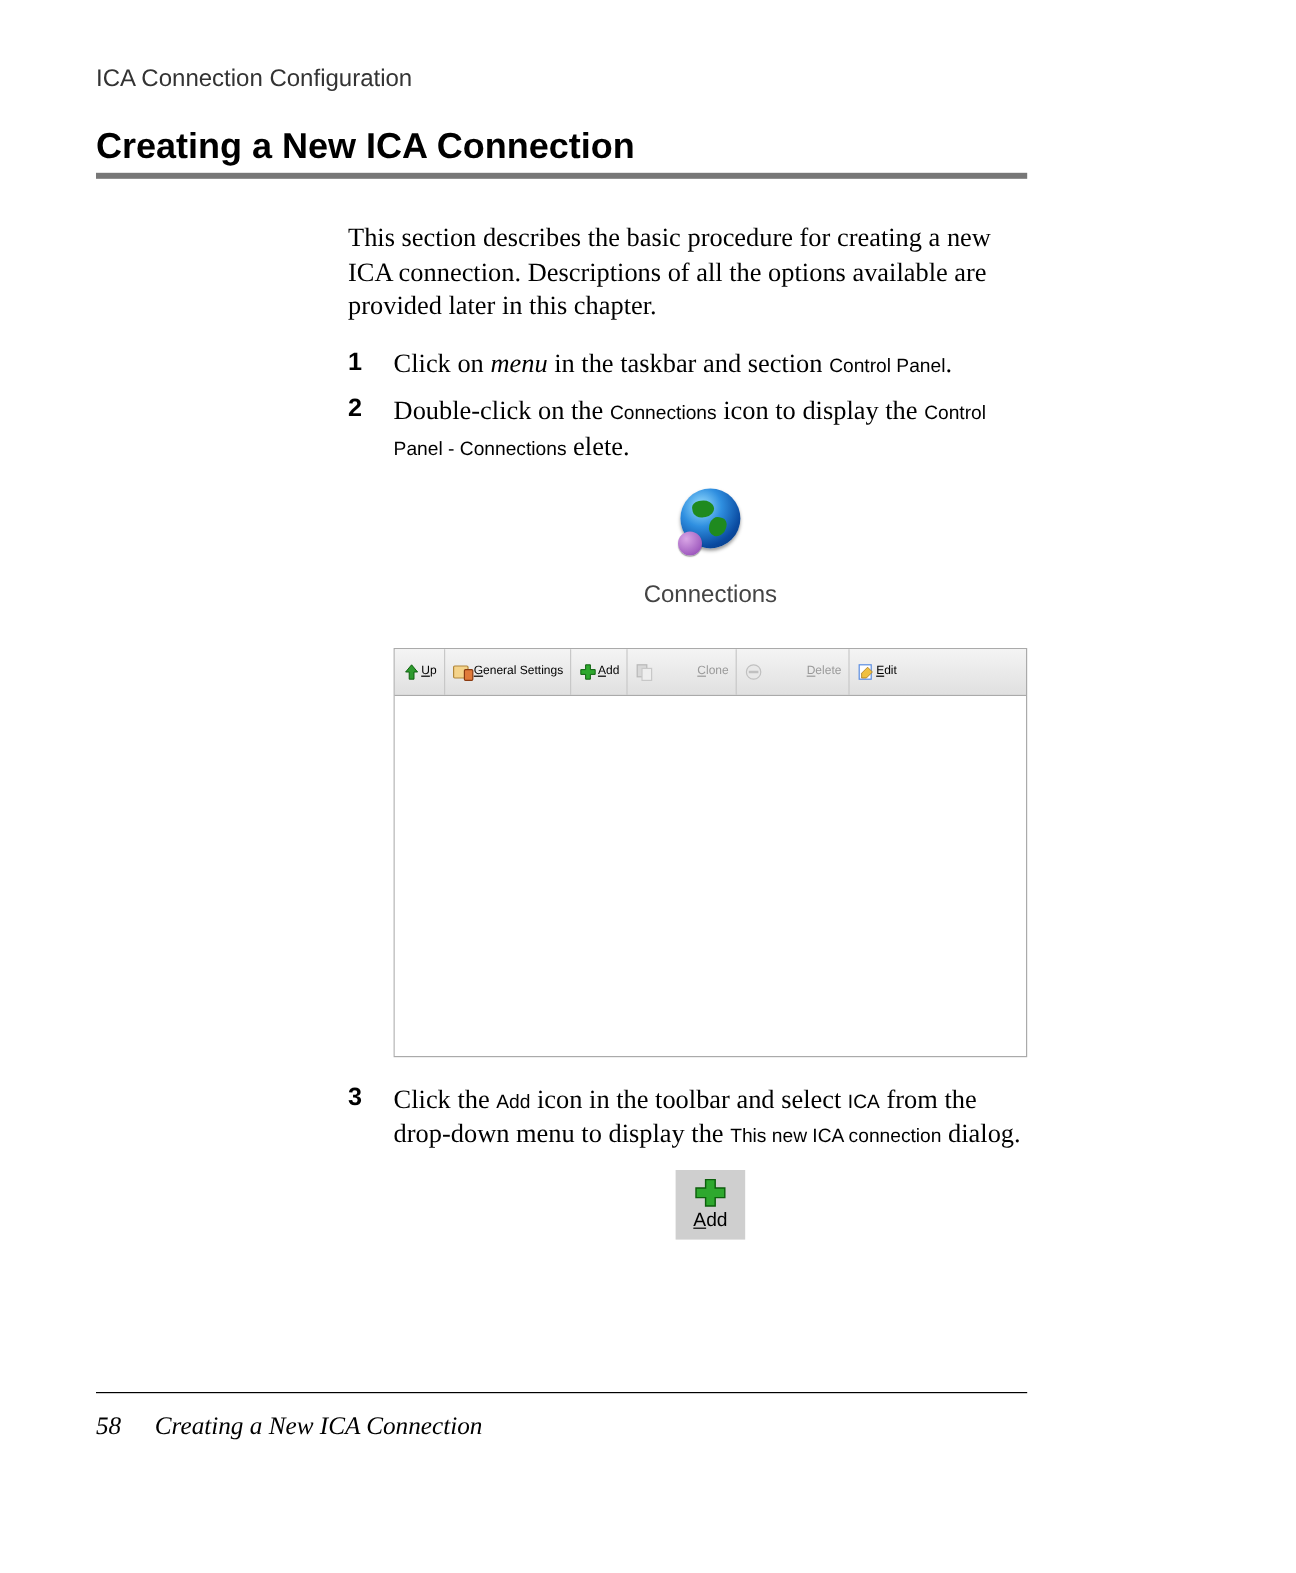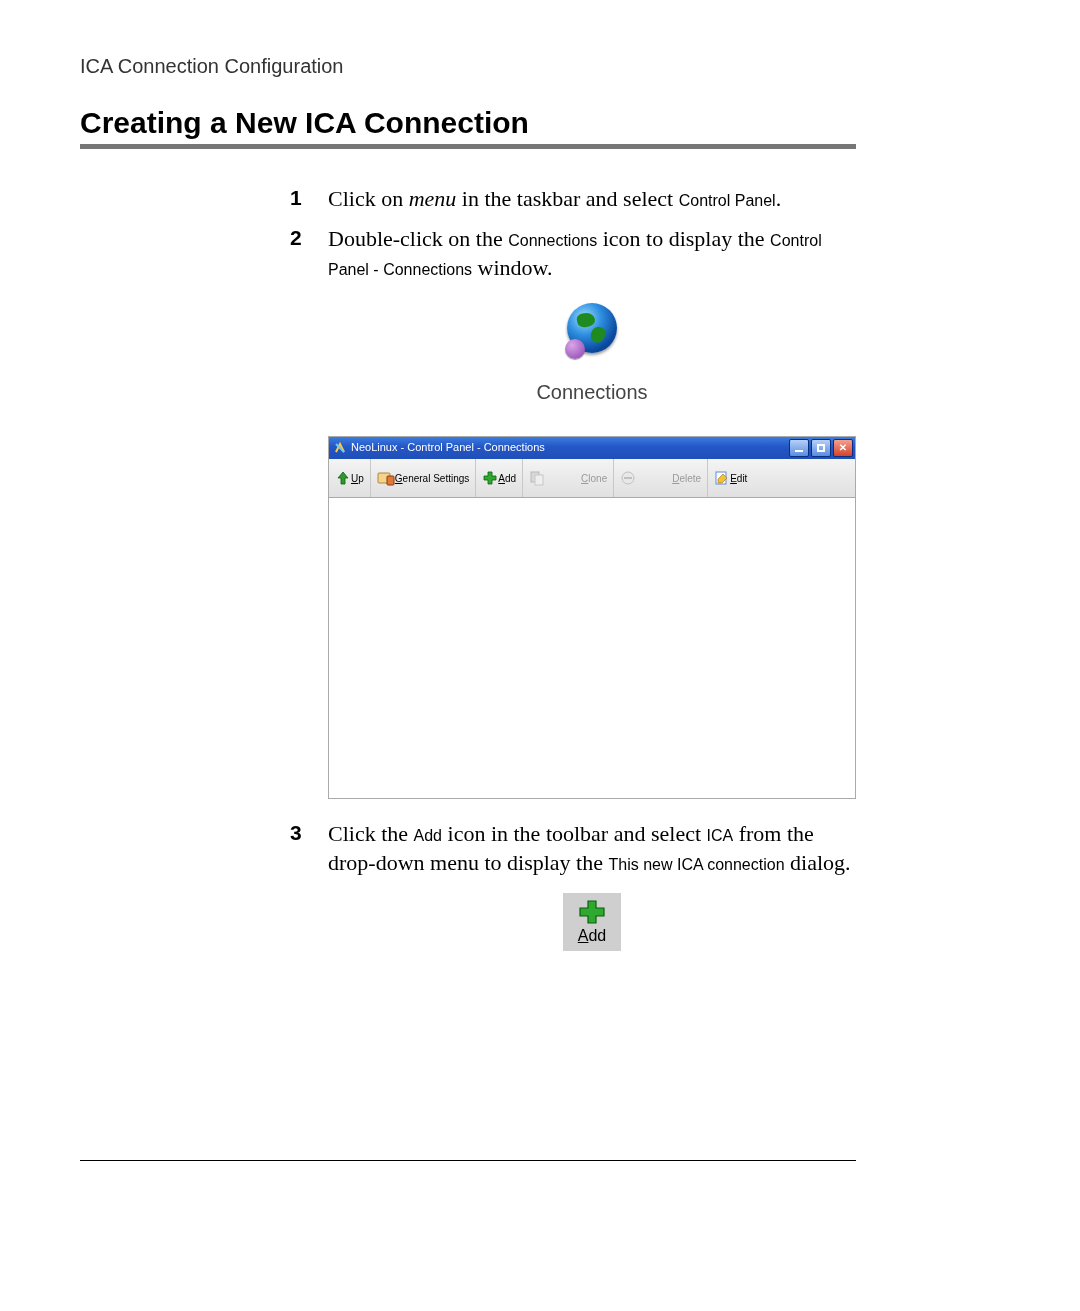--- a/index.html
+++ b/index.html
@@ -258,61 +258,42 @@
 
 <div class="page">
 
   <div class="breadcrumb">ICA Connection Configuration</div>
 
   <h1 class="section-title">Creating a New ICA Connection</h1>
   <div class="title-rule"></div>
 
   <div class="body-col">
 
+    <p class="intro">This section describes the basic procedure for creating a new ICA connection. Descriptions of all the options available are provided later in this chapter.</p>
 
     <ol class="steps">
       <li>
-        <span>Click on </span><span class="menu-term">menu</span><span> in the taskbar and select </span><span class="ui-term">Control Panel</span><span>.</span>
+        <span>Click on </span><span class="menu-term">menu</span><span> in the taskbar and section </span><span class="ui-term">Control Panel</span><span>.</span>
       </li>
 
       <li>
-        <span>Double-click on the </span><span class="ui-term">Connections</span><span> icon to display the </span><span class="ui-term">Control Panel - Connections</span><span> window.</span>
+        <span>Double-click on the </span><span class="ui-term">Connections</span><span> icon to display the </span><span class="ui-term">Control Panel - Connections</span><span> elete.</span>
 
         <div class="conn-icon-wrap">
           <div class="globe-icon">
             <div class="globe"></div>
             <div class="land1"></div>
             <div class="land2"></div>
             <div class="badge"></div>
           </div>
           <div class="conn-icon-label">Connections</div>
         </div>
 
         
         <div class="win">
-          <div class="win-title">
-            <span class="app-icon">
-              <svg width="12" height="12" viewBox="0 0 12 12">
-                <path d="M2 10 L6 2 L10 10" stroke="#ffcc33" stroke-width="2" fill="none"></path>
-                <path d="M2 2 L10 10" stroke="#66ccff" stroke-width="2"></path>
-              </svg>
-            </span>
-            <span class="title-text">NeoLinux - Control Panel - Connections</span>
-            <div class="win-controls">
-              <span class="win-btn min">
-                  <span></span>
-                </span>
-              <span class="win-btn max">
-                  <span></span>
-                </span>
-              <span class="win-btn close">
-                  <span></span>
-                </span>
-            </div>
-          </div>
           <div class="toolbar">
             <div class="tb-item">
               <span class="tb-icon">
                 <svg width="16" height="16" viewBox="0 0 16 16">
                   <path d="M8 2 L13 8 L10 8 L10 14 L6 14 L6 8 L3 8 Z" fill="#2e9a2e" stroke="#0c5f0c" stroke-width="0.8"></path>
                 </svg>
               </span>
               <span class="tb-label"><span class="ul">U</span>p</span>
             </div>
             <div class="tb-item">
@@ -374,14 +355,17 @@
             </svg>
             <span class="lbl"><span class="ul">A</span>dd</span>
           </div>
         </div>
       </li>
     </ol>
 
   </div>
 
   <div class="footer-rule"></div>
+  <div class="footer">
+    <span class="pn">58</span><span>Creating a New ICA Connection</span>
+  </div>
 
 </div>
 
 </body></html>

